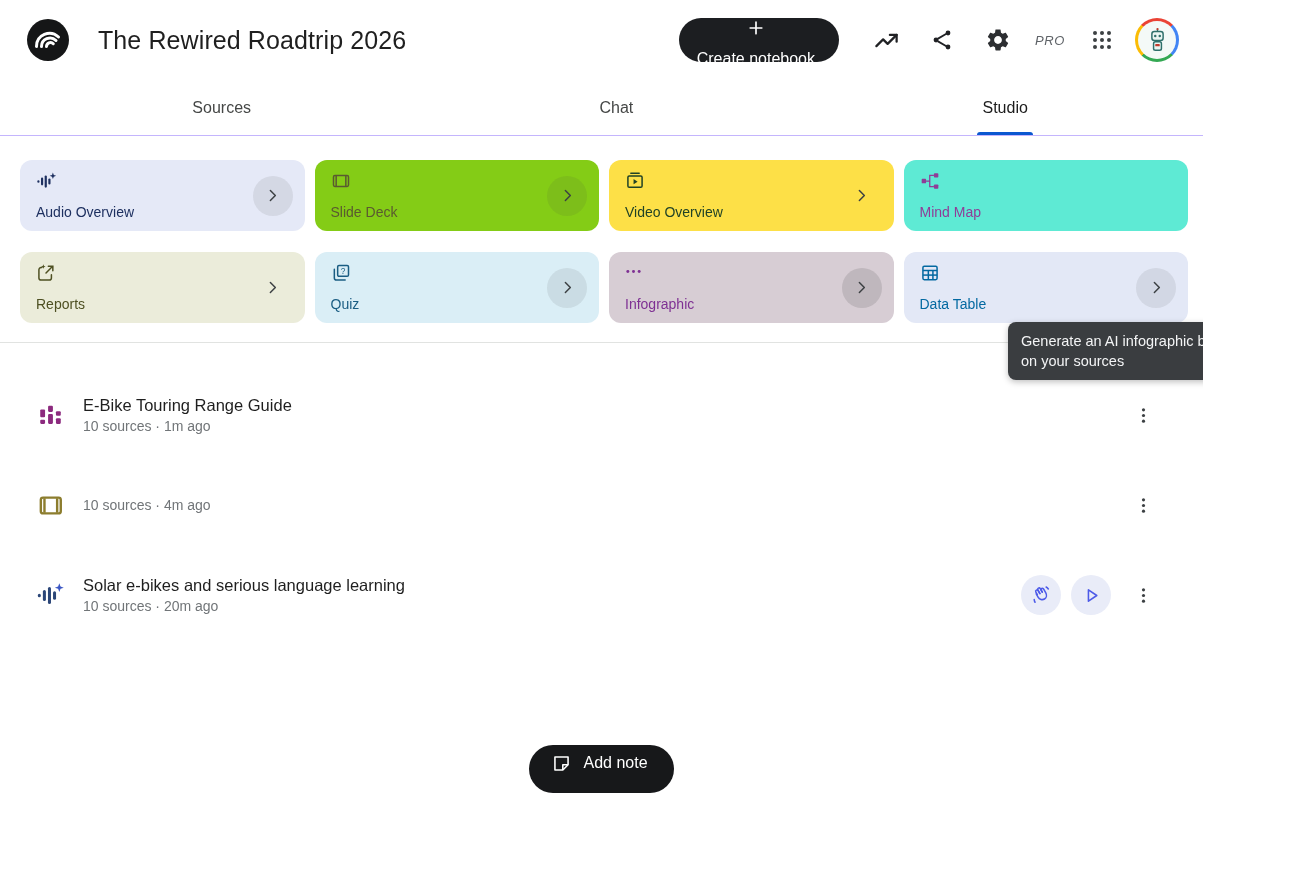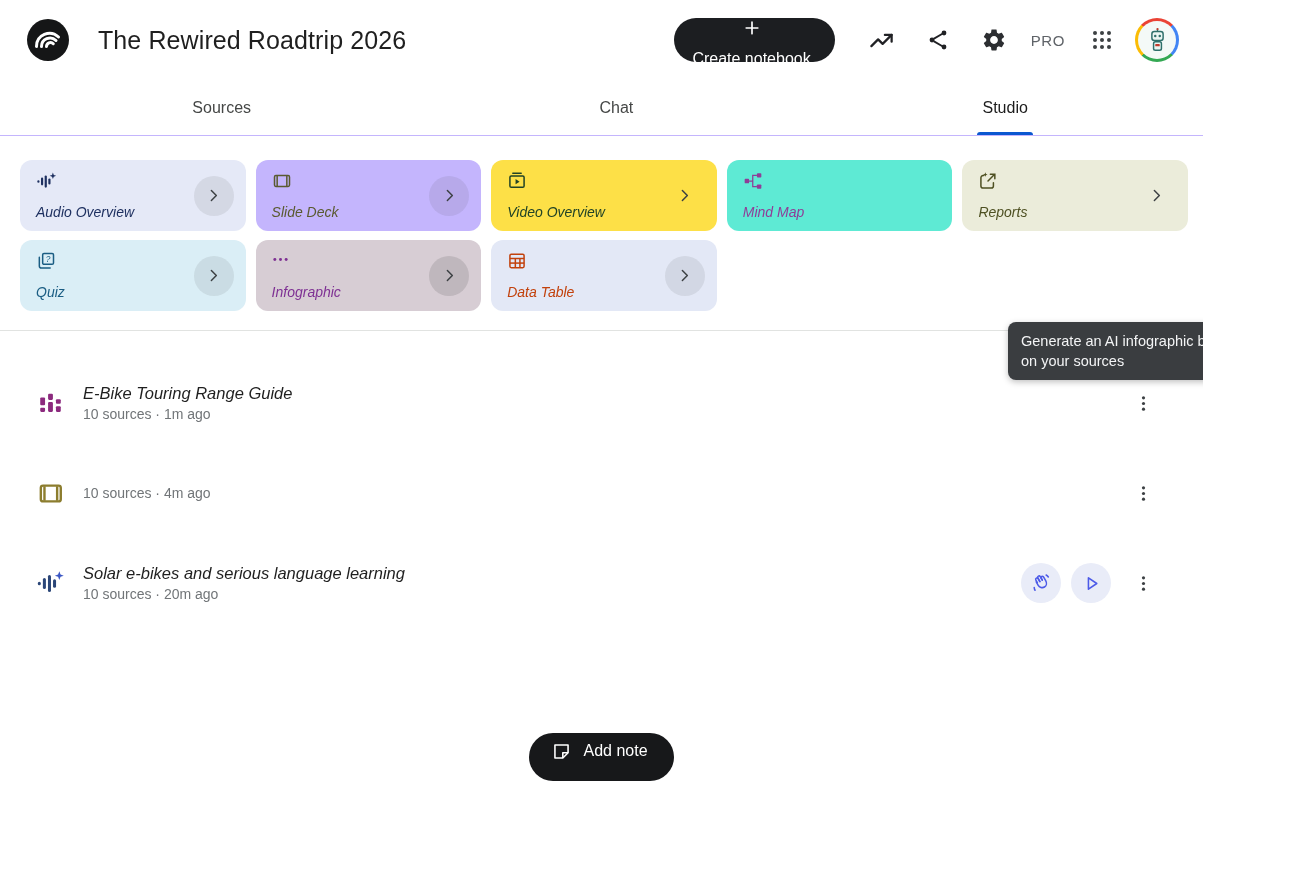--- a/index.html
+++ b/index.html
@@ -9,59 +9,59 @@
   
   .header { height:80px; display:flex; align-items:center; padding:0 24px 0 26px; }
   .logo { width:44px; height:44px; flex:0 0 auto; }
   .nb-title { font-size:25px; color:#1f1f1f; margin-left:28px; font-weight:400; letter-spacing:.1px; }
   .header-right { margin-left:auto; display:flex; align-items:center; gap:10px; }
   .create-btn { height:44px; border-radius:22px; background:#1c1e21; color:#fff; border:none;
     display:flex; align-items:center; gap:12px; padding:0 24px 0 18px; font-size:16px; font-weight:500;
     font-family:inherit; cursor:pointer; margin-right:14px;flex-direction:column; }
   .icon-btn { width:46px; height:46px; border:none; background:transparent; border-radius:50%;
     display:flex; align-items:center; justify-content:center; cursor:pointer; }
-  .pro-badge { font-size:15px; color:#5f6368; letter-spacing:.6px; padding:0 4px; }
+  .pro-badge { font-size:13px; color:#5f6368; letter-spacing:.6px; padding:0 4px;font-style:italic; }
   .avatar { width:44px; height:44px; border-radius:50%; padding:3px; cursor:pointer;
     background:conic-gradient(from 315deg, #ea4335 0deg 90deg, #4285f4 90deg 180deg, #34a853 180deg 270deg, #fbbc05 270deg 360deg); }
   .avatar-inner { width:100%; height:100%; border-radius:50%; background:#f4f9f7;
     display:flex; align-items:center; justify-content:center; }
 
   
   .tabbar { display:flex; border-bottom:1px solid #c4b5fd; height:56px;padding-left:18px; }
   .tab { position:relative; display:flex; align-items:center; justify-content:center;
     font-size:16px; font-weight:500; color:#454746; cursor:pointer; }
   .tab.t0 { width:448px; } .tab.t1 { width:420px; } .tab.t2 { width:435px; }
   .tab.active { color:#1c1c1c; }
   .tab-underline { position:absolute; bottom:0; left:50%; transform:translateX(-50%);
     width:56px; height:3px; border-radius:3px 3px 0 0; }
 
   
-  .cards { padding:24px 15px 0 20px; display:grid; grid-template-columns:repeat(5, 1fr);
-    gap:9px 10px;font-style:italic; }
+  .cards { padding:24px 15px 0 20px; display:grid; grid-template-columns:repeat(4, 1fr);
+    gap:21px 10px; }
   .card { position:relative; height:71px; border-radius:12px; padding:12px 16px; cursor:pointer; }
   .card-icon { position:absolute; top:11px; left:16px; line-height:0; }
   .card-label { position:absolute; bottom:11px; left:16px; font-size:14px; font-weight:500; }
   .chev-wrap { position:absolute; top:50%; transform:translateY(-50%); right:12px;
     width:40px; height:40px; border-radius:50%; display:flex; align-items:center; justify-content:center; }
   .chev-circle .chev-wrap { background:rgba(68,71,70,.10); }
   .chev-circle.hovered .chev-wrap { background:rgba(68,71,70,.16); }
 
   .panel-divider { border-bottom:1px solid #e1e3e1; margin-top:19px; }
 
   
   .tooltip { position:absolute; left:1008px; top:322px; width:250px; background:#3a3d40;
     color:#f3f4f5; font-size:14.5px; line-height:20px; padding:9px 13px; border-radius:8px;
     box-shadow:0 2px 6px rgba(0,0,0,.25); z-index:5; }
 
   
   .notes { padding-top:27px; }
   .note-row { min-height:90px; display:flex; align-items:center; padding:0 40px 0 36px; cursor:pointer; }
   .note-icon { width:30px; flex:0 0 auto; line-height:0; margin-right:17px; }
   .note-text { display:flex; flex-direction:column; gap:3px; }
-  .note-title { font-size:16.5px; color:#1f1f1f;font-style:italic; }
+  .note-title { font-size:16.5px; color:#1f1f1f; }
   .note-meta { font-size:14px; color:#717578; }
   .note-actions { margin-left:auto; display:flex; align-items:center; gap:10px; }
   .round-action { width:40px; height:40px; border-radius:50%; border:none; background:#e9ecf8;
     display:flex; align-items:center; justify-content:center; cursor:pointer; }
   .kebab-btn { width:40px; height:40px; border-radius:50%; border:none; background:transparent;
     display:flex; align-items:center; justify-content:center; cursor:pointer; margin-left:2px; }
 
   
   .footer { display:flex; justify-content:center; margin-top:105px; }
   .add-note-btn { height:48px; border-radius:24px; background:#17181a; color:#fff; border:none;
@@ -186,21 +186,21 @@
         </svg>
       </span>
       <span class="card-label">Audio Overview</span>
       <span class="chev-wrap">
         <svg viewBox="0 0 24 24" width="17" height="17">
             <path d="M9 5l7 7-7 7" fill="none" stroke="#3c4043" stroke-width="2.1" stroke-linecap="round" stroke-linejoin="round"></path>
           </svg>
       </span>
     </div>
 
-    <div class="card chev-circle" style="background: #c4b5fd; color: rgb(90, 90, 48);">
+    <div class="card chev-circle" style="background: #84cc16; color: rgb(90, 90, 48);">
       <span class="card-icon">
         <svg viewBox="0 0 24 24" width="20" height="20" fill="none" stroke="currentColor" stroke-width="1.8">
           <rect x="3" y="5.5" width="18" height="13" rx="1.6"></rect>
           <line x1="6.2" y1="6" x2="6.2" y2="18"></line>
             <line x1="17.8" y1="6" x2="17.8" y2="18"></line>
         </svg>
       </span>
       <span class="card-label">Slide Deck</span>
       <span class="chev-wrap">
         <svg viewBox="0 0 24 24" width="17" height="17">
@@ -280,21 +280,21 @@
         </svg>
       </span>
       <span class="card-label">Infographic</span>
       <span class="chev-wrap">
         <svg viewBox="0 0 24 24" width="17" height="17">
             <path d="M9 5l7 7-7 7" fill="none" stroke="#3c4043" stroke-width="2.1" stroke-linecap="round" stroke-linejoin="round"></path>
           </svg>
       </span>
     </div>
 
-    <div class="card chev-circle" style="background: rgb(227, 232, 246); color: #c2410c;">
+    <div class="card chev-circle" style="background: rgb(227, 232, 246); color: #0369a1;">
       <span class="card-icon">
         <svg viewBox="0 0 24 24" width="20" height="20" fill="none" stroke="currentColor" stroke-width="1.8">
           <rect x="3.5" y="4" width="17" height="16" rx="1.6"></rect>
           <line x1="3.5" y1="9" x2="20.5" y2="9"></line>
             <line x1="3.5" y1="14.5" x2="20.5" y2="14.5"></line>
           <line x1="10" y1="9" x2="10" y2="20"></line>
             <line x1="15.5" y1="9" x2="15.5" y2="20"></line>
         </svg>
       </span>
       <span class="card-label">Data Table</span>

